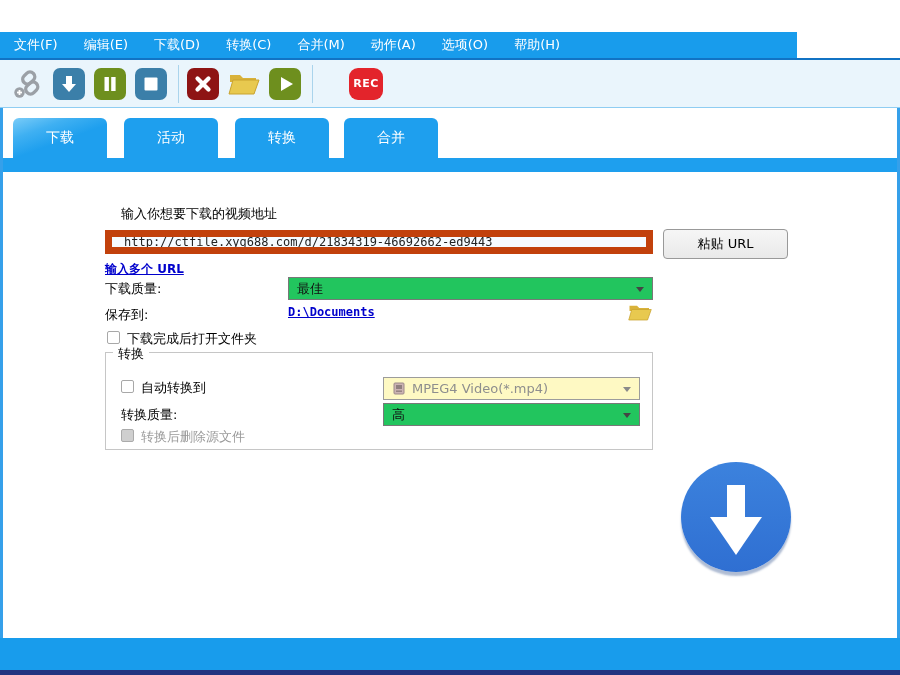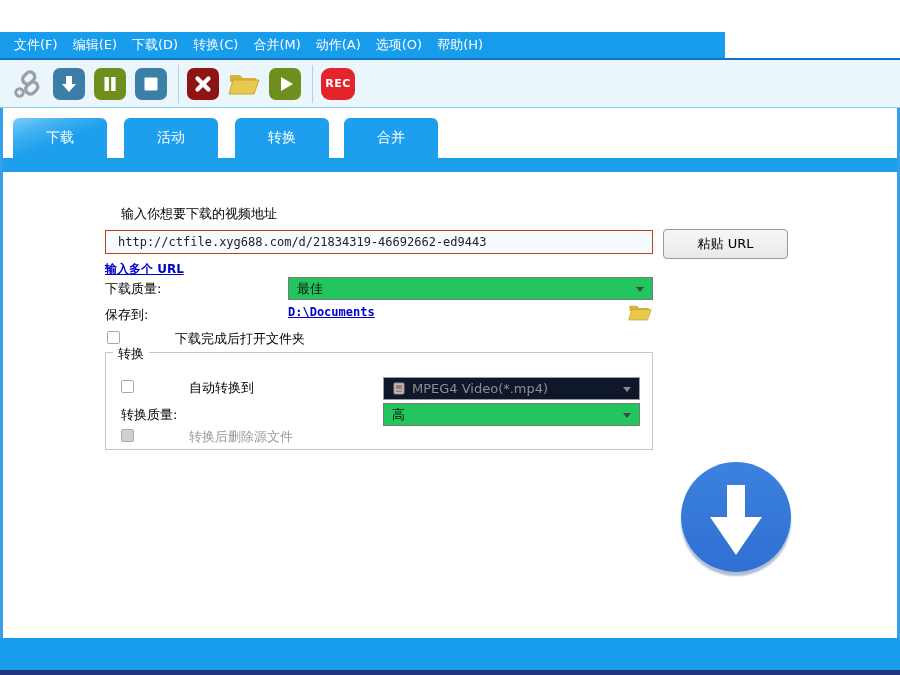--- a/index.html
+++ b/index.html
@@ -12,71 +12,71 @@
     border-radius:8px 8px 0 0; }
   .app-icon { position:absolute; left:10px; top:7px; width:18px; height:18px; }
   .win-title { position:absolute; left:36px; top:8px; color:#fff; font-family:"DejaVu Sans Mono","Liberation Mono",monospace;
     font-weight:bold; font-size:14px; letter-spacing:1px; }
   .btn-min { position:absolute; left:789px; top:15px; width:16px; height:3px; background:#fff; border-radius:1px; cursor:pointer; }
   .btn-max { position:absolute; left:825px; top:9px; width:18px; height:14px; border:2px solid #fff; border-top-width:3px; cursor:pointer; }
   .btn-close { position:absolute; left:856px; top:5px; width:22px; height:22px; color:#fff; font-size:17px; font-weight:bold;
     text-align:center; line-height:22px; cursor:pointer; }
 
   
-  .menubar { position:absolute; left:0; top:32px; width:725px; height:26px; background:#189CEC;
-    display:flex; align-items:center; gap:15px; padding-left:14px; }
+  .menubar { position:absolute; left:0; top:32px; width:797px; height:26px; background:#189CEC;
+    display:flex; align-items:center; gap:26px; padding-left:14px; }
   .menu-item { color:#fff; font-size:13px; cursor:pointer; white-space:nowrap; }
 
   
   .toolbar { position:absolute; left:0; top:58px; width:900px; height:50px; background:#EAF5FC;
     border-top:2px solid #1173C4; border-bottom:1px solid #8FCDF2;
     display:flex; align-items:center; padding-left:12px; }
   .tool-btn { width:32px; height:32px; border-radius:7px; display:flex; align-items:center; justify-content:center;
     margin-right:9px; cursor:pointer; flex:0 0 auto; }
   .tb-plain { background:transparent; }
   .tb-blue  { background:#3B7FA9; }
   .tb-green { background:#6E8F1E; }
   .tb-dred  { background:#8E1414; }
-  .tb-red   { background:#E3242B; width:34px; border-radius:9px; }
+  .tb-red   { background:#E3242B; width:34px; border-radius:9px;margin-left:28px; }
   .tb-sep { width:1px; height:38px; background:#AAD4EC; margin:0 8px 0 2px; flex:0 0 auto; }
   .rec-text { color:#fff; font-size:11px; font-weight:bold; letter-spacing:0.5px; }
 
   
   .tabzone { position:absolute; left:0; top:108px; width:900px; height:64px; background:#fff; }
   .tab { position:absolute; top:10px; height:40px; width:94px; background:#1E9FEE; border-radius:6px 6px 0 0;
     color:#fff; font-size:14px; display:flex; align-items:center; justify-content:center; cursor:pointer; }
   .tab.active { background:linear-gradient(160deg,#7ACCF8 0%,#3FB0F2 28%,#1E9FEE 55%); }
   .tab-bar { position:absolute; left:0; top:50px; width:900px; height:14px; background:#1E9FEE; }
 
   
   .edge-l { position:absolute; left:0; top:108px; width:3px; height:562px; background:#35A0EA; }
   .edge-r { position:absolute; left:897px; top:108px; width:3px; height:562px; background:#35A0EA; }
 
   
   .content { position:absolute; left:0; top:172px; width:900px; height:466px; background:#fff; }
   .lbl { position:absolute; font-size:13px; color:#000; white-space:nowrap; }
   .url-input { position:absolute; left:105px; top:58px; width:548px; height:24px;
-    border:1px solid #c2410c; background:#F6FBFF; font-family:"DejaVu Sans Mono","Liberation Mono",monospace;
+    border:7px solid #c2410c; background:#F6FBFF; font-family:"DejaVu Sans Mono","Liberation Mono",monospace;
     font-size:12px; color:#222; padding:0 0 0 12px; outline:none; }
   .paste-btn { position:absolute; left:663px; top:57px; width:125px; height:30px;
     background:linear-gradient(180deg,#F6F6F6,#E9E9E9); border:1px solid #999; border-radius:4px;
     font-size:13px; color:#000; display:flex; align-items:center; justify-content:center; cursor:pointer;
     font-family:"DejaVu Sans","Liberation Sans",sans-serif; }
   .link { color:#0000CC; text-decoration:underline; font-weight:bold; font-size:12px; cursor:pointer; white-space:nowrap; }
   .multi-link { position:absolute; left:105px; top:89px; }
   .dd { position:absolute; height:23px; border:1px solid #787878; background:#22c55e; display:flex; align-items:center;
     padding-left:8px; font-size:13px; color:#111; cursor:pointer; }
   .dd .caret { position:absolute; right:8px; top:9px; width:0; height:0;
     border-left:4px solid transparent; border-right:4px solid transparent; border-top:5px solid #444; }
-  .dd.disabled { background:#0f172a; color:#8E8E8E; border-color:#9C9C9C; cursor:default; }
+  .dd.disabled { background:#fef9c3; color:#8E8E8E; border-color:#9C9C9C; cursor:default; }
   .dd.disabled .caret { border-top-color:#8a8a8a; }
   .fmt-icon { width:14px; height:13px; margin-right:6px; flex:0 0 auto; }
   .cb { position:absolute; width:13px; height:13px; border:1px solid #A8A8A8; background:#fff; border-radius:2px; cursor:pointer; }
   .cb.disabled { background:#CFCFCF; border-color:#ABABAB; cursor:default; }
-  .cb-lbl { position:absolute; font-size:13px; color:#000; cursor:pointer; white-space:nowrap;margin-left:48px; }
+  .cb-lbl { position:absolute; font-size:13px; color:#000; cursor:pointer; white-space:nowrap; }
   .cb-lbl.disabled { color:#9A9A9A; cursor:default; }
   .groupbox { position:absolute; left:105px; top:180px; width:548px; height:98px; border:1px solid #C6C6C6; }
   .legend { position:absolute; left:113px; top:173px; background:#fff; padding:0 5px; font-size:13px; color:#000; }
   .folder-sm { position:absolute; left:627px; top:130px; width:26px; height:21px; cursor:pointer; }
   .save-link { position:absolute; left:288px; top:133px; font-family:"DejaVu Sans Mono","Liberation Mono",monospace; }
 
   .big-dl { position:absolute; left:681px; top:290px; width:110px; height:110px; border-radius:50%;
     background:linear-gradient(180deg,#3C82DD 0%,#2F6FD2 100%);
     box-shadow:0 4px 2px rgba(27,64,130,0.35);
     display:flex; align-items:center; justify-content:center; cursor:pointer; }

